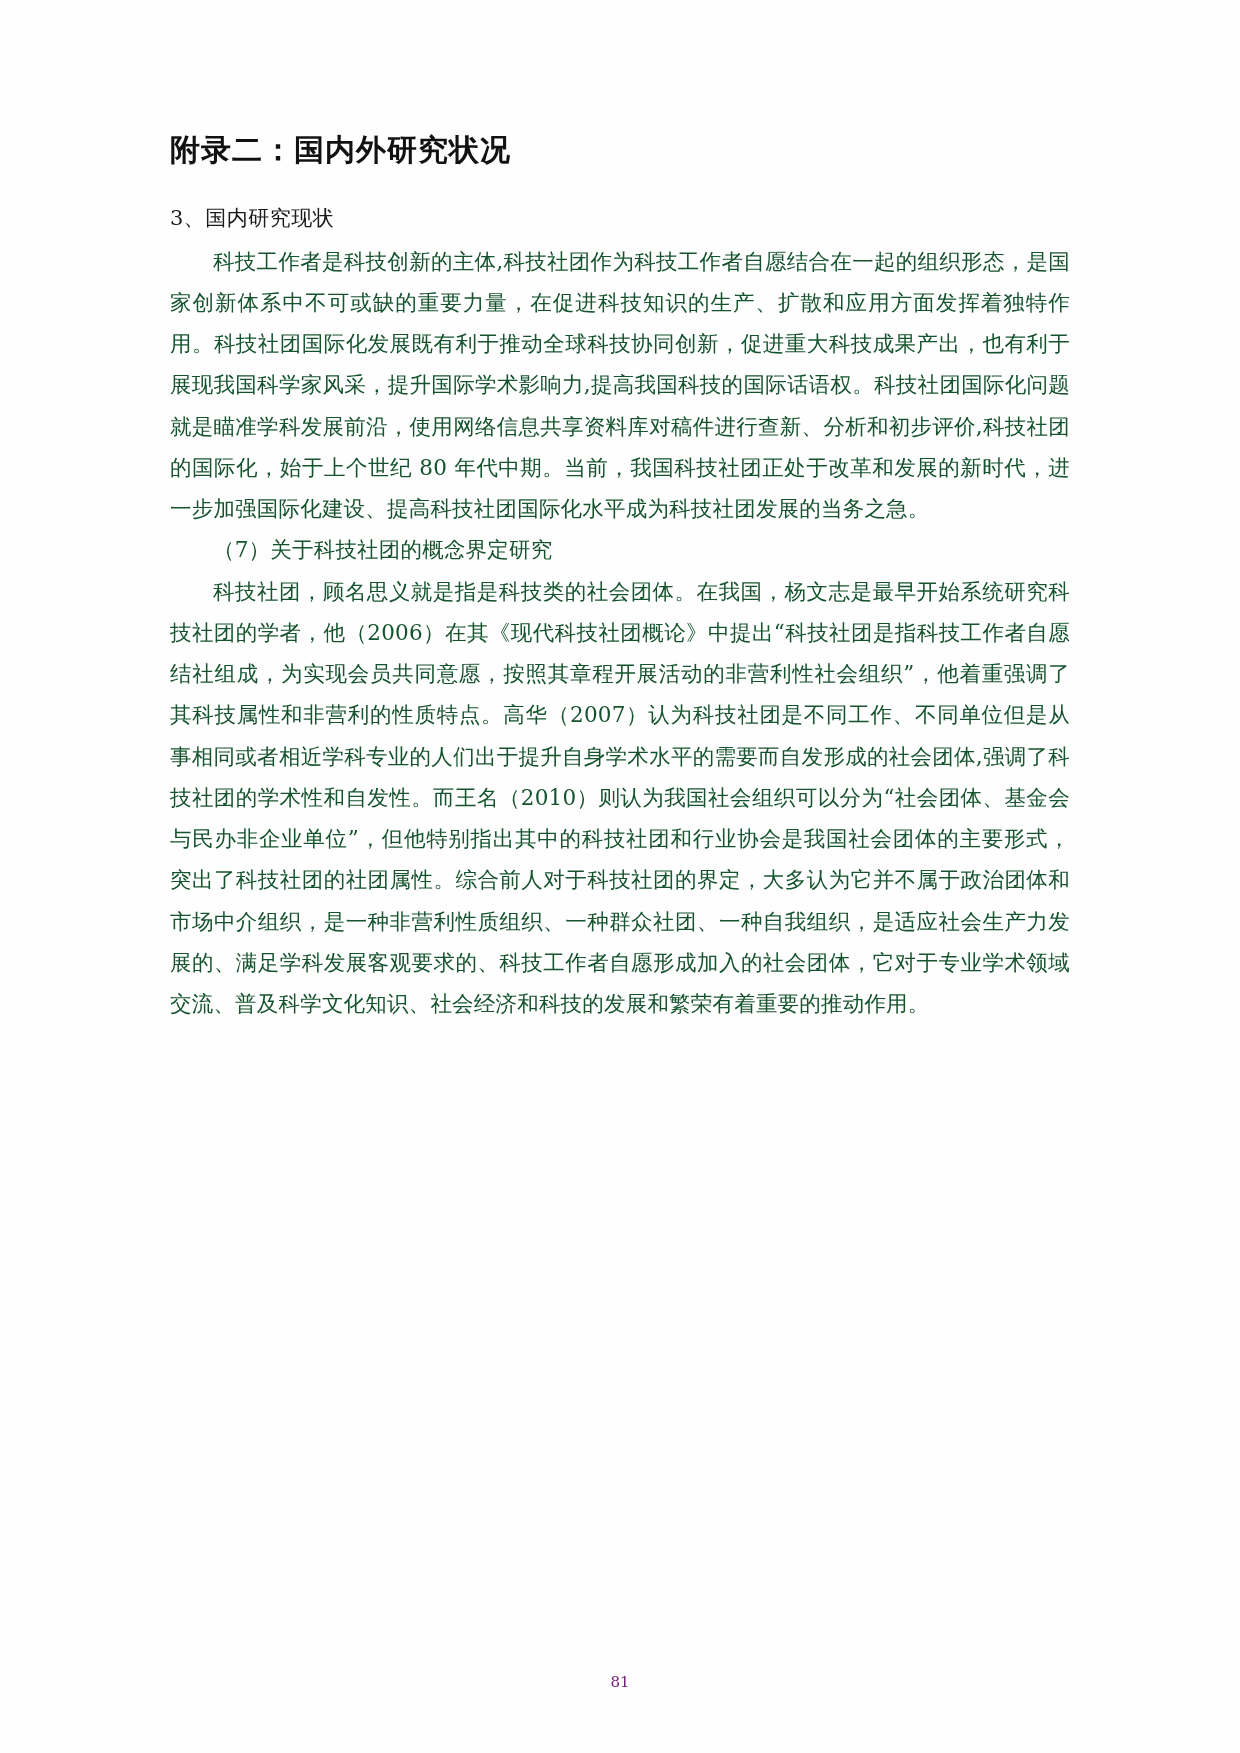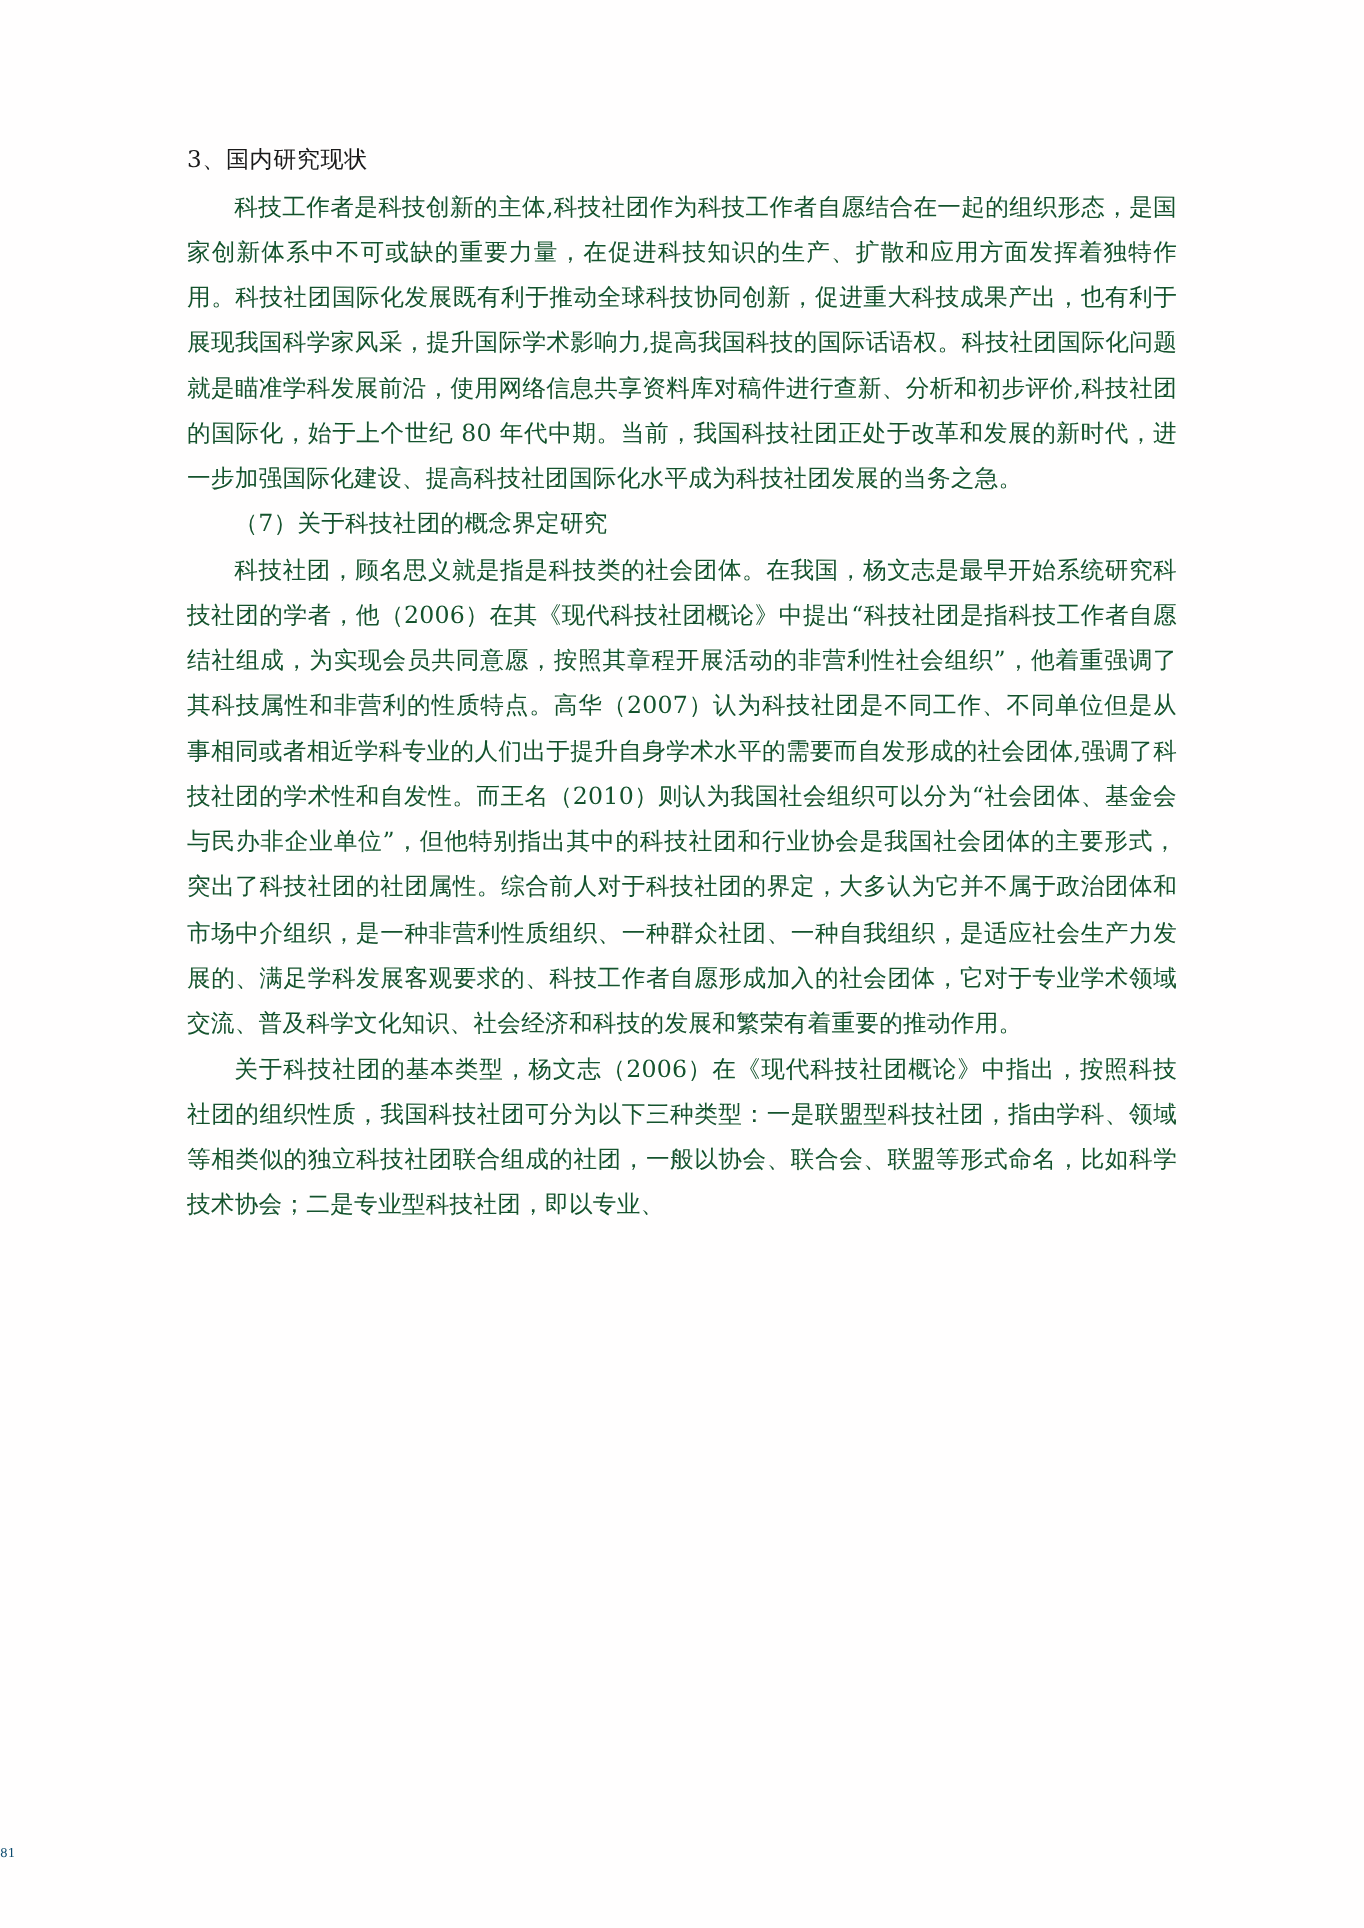--- a/index.html
+++ b/index.html
@@ -44,36 +44,37 @@
     text-justify: inter-ideograph;
     text-indent: 2em;
     letter-spacing: 0.2px;
     color: #14532d;
   }
   .page-number {
     position: absolute;
     left: 0;
     right: 0;
     bottom: 62px;
-    font-size: 11px;
-    color: #0c4a6e;
+    text-align: center;
+    font-size: 15px;
+    color: #701a75;
     font-family: "DejaVu Serif", "Liberation Serif", serif;
   }
 </style>
 </head>
 <body>
 
 <div class="page">
 
+  <h1 class="doc-title">附录二：国内外研究状况</h1>
 
   <div class="sec-heading">3、国内研究现状</div>
 
   <p class="body-text">科技工作者是科技创新的主体,科技社团作为科技工作者自愿结合在一起的组织形态，是国家创新体系中不可或缺的重要力量，在促进科技知识的生产、扩散和应用方面发挥着独特作用。科技社团国际化发展既有利于推动全球科技协同创新，促进重大科技成果产出，也有利于展现我国科学家风采，提升国际学术影响力,提高我国科技的国际话语权。科技社团国际化问题就是瞄准学科发展前沿，使用网络信息共享资料库对稿件进行查新、分析和初步评价,科技社团的国际化，始于上个世纪 80 年代中期。当前，我国科技社团正处于改革和发展的新时代，进一步加强国际化建设、提高科技社团国际化水平成为科技社团发展的当务之急。</p>
 
   <p class="body-text">（7）关于科技社团的概念界定研究</p>
 
   <p class="body-text">科技社团，顾名思义就是指是科技类的社会团体。在我国，杨文志是最早开始系统研究科技社团的学者，他（2006）在其《现代科技社团概论》中提出“科技社团是指科技工作者自愿结社组成，为实现会员共同意愿，按照其章程开展活动的非营利性社会组织”，他着重强调了其科技属性和非营利的性质特点。高华（2007）认为科技社团是不同工作、不同单位但是从事相同或者相近学科专业的人们出于提升自身学术水平的需要而自发形成的社会团体,强调了科技社团的学术性和自发性。而王名（2010）则认为我国社会组织可以分为“社会团体、基金会与民办非企业单位”，但他特别指出其中的科技社团和行业协会是我国社会团体的主要形式，突出了科技社团的社团属性。综合前人对于科技社团的界定，大多认为它并不属于政治团体和市场中介组织，是一种非营利性质组织、一种群众社团、一种自我组织，是适应社会生产力发展的、满足学科发展客观要求的、科技工作者自愿形成加入的社会团体，它对于专业学术领域交流、普及科学文化知识、社会经济和科技的发展和繁荣有着重要的推动作用。</p>
 
-  <p class="body-text">关于科技社团的基本类型，杨文志（2006）在《现代科技社团概论》中指出，按照科技社团的组织性质，我国科技社团可分为以下三种类型：一是联盟型科技社团，指由学科、领域等相类似的独立科技社团联合组成的社团，一般以协会、联合会、联盟等形式命名，比如科学技术协会；二是专业型科技社团，即以专业、</p>
 
   <div class="page-number">81</div>
 
 </div>
 
 </body></html>

